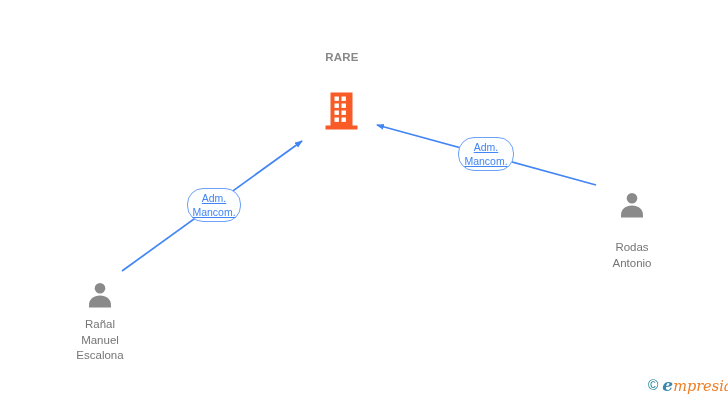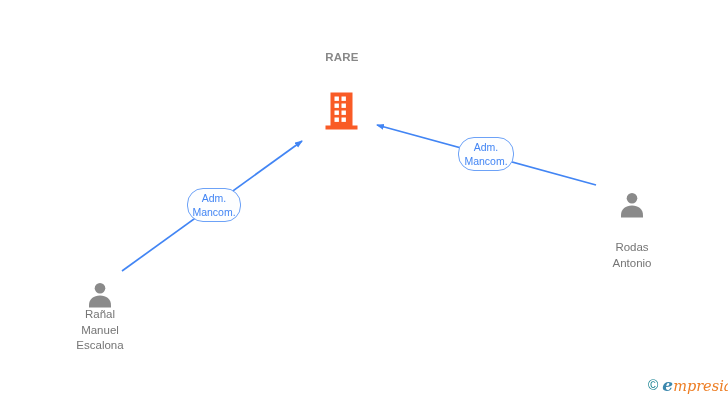--- a/index.html
+++ b/index.html
@@ -20,30 +20,31 @@
   .building{position:absolute;left:325px;top:92px;width:33px;height:38px;cursor:pointer;}
 
   
   .person-icon{position:absolute;width:28px;height:28px;cursor:pointer;}
   .person-icon.left{left:86px;top:281px;}
   .person-icon.right{left:618px;top:191px;}
   .person-name{
     position:absolute;width:130px;text-align:center;
     color:#757575;font-size:11.5px;line-height:15.5px;cursor:pointer;
   }
-  .person-name.left{left:35px;top:307px;}
+  .person-name.left{left:35px;top:317px;}
   .person-name.right{left:567px;top:219px;margin-top:21px;}
 
   
   .edge-label{
     position:absolute;display:flex;flex-direction:column;
     align-items:center;justify-content:center;
     background:#fdfeff;border:1.5px solid #6da2f7;border-radius:16px;
     color:#4285f4;font-size:10.5px;line-height:14px;text-align:center;
     box-sizing:border-box;
+    text-decoration:underline;
   }
   .edge-label.left{left:187px;top:188px;width:54px;height:34px;}
   .edge-label.right{left:458px;top:137px;width:56px;height:34px;}
 
   
   .watermark{
     position:absolute;left:648px;top:374px;width:80px;height:22px;
     display:flex;align-items:center;gap:4px;cursor:pointer;
   }
   .watermark .copy{color:#0f7e8e;font-size:14px;line-height:14px;}

